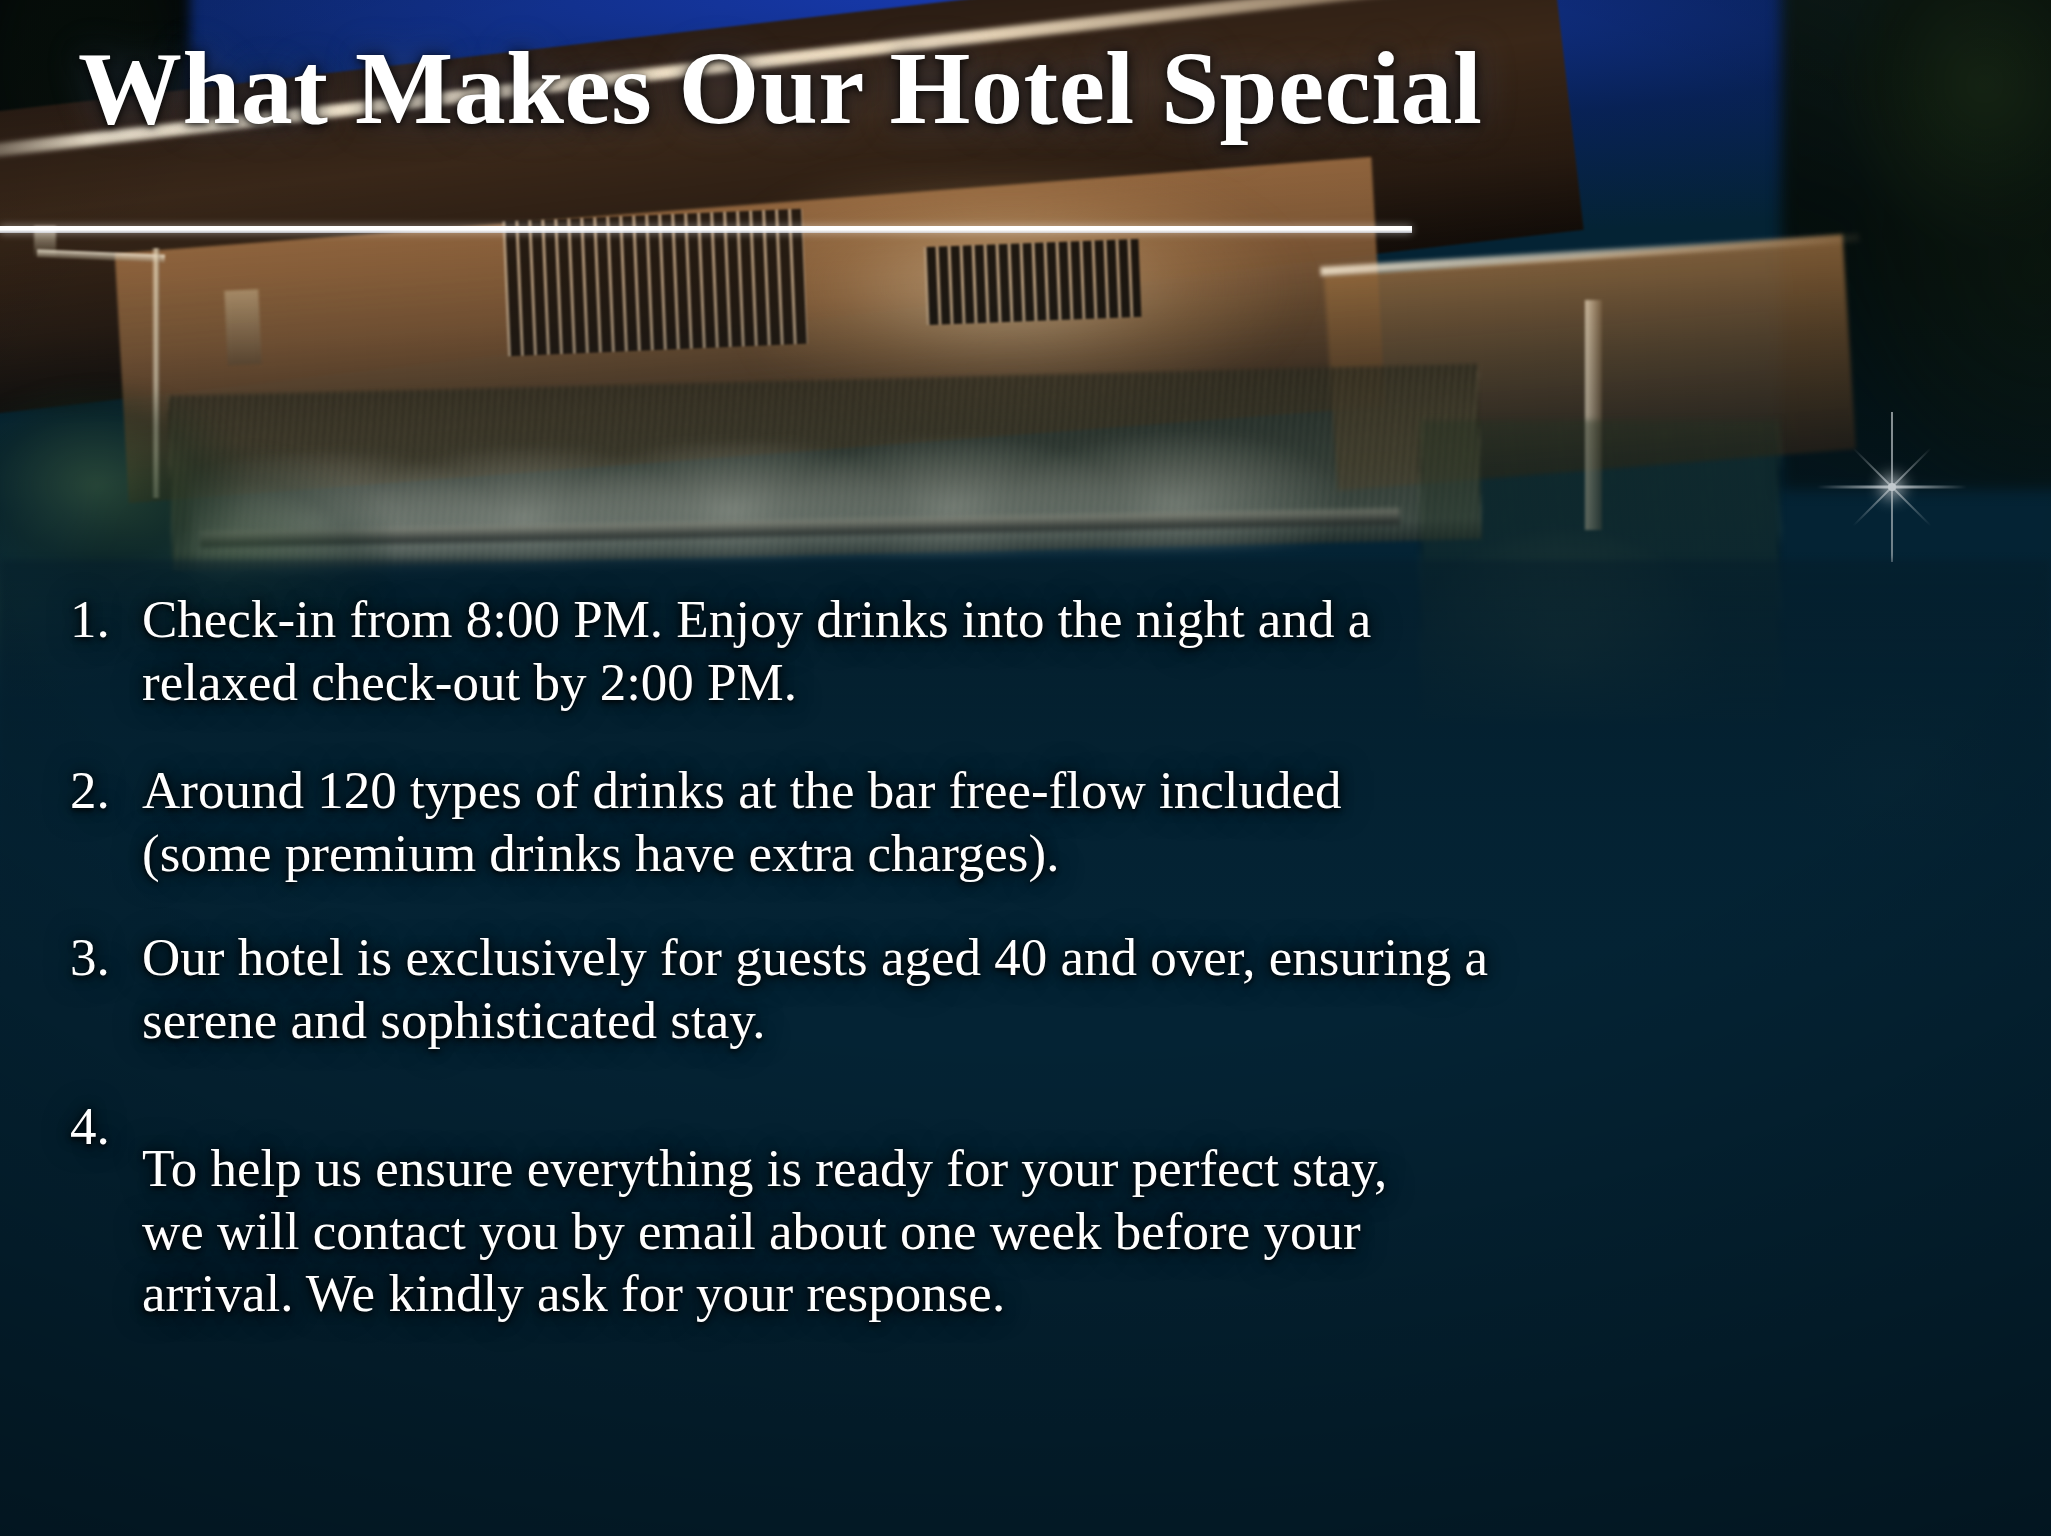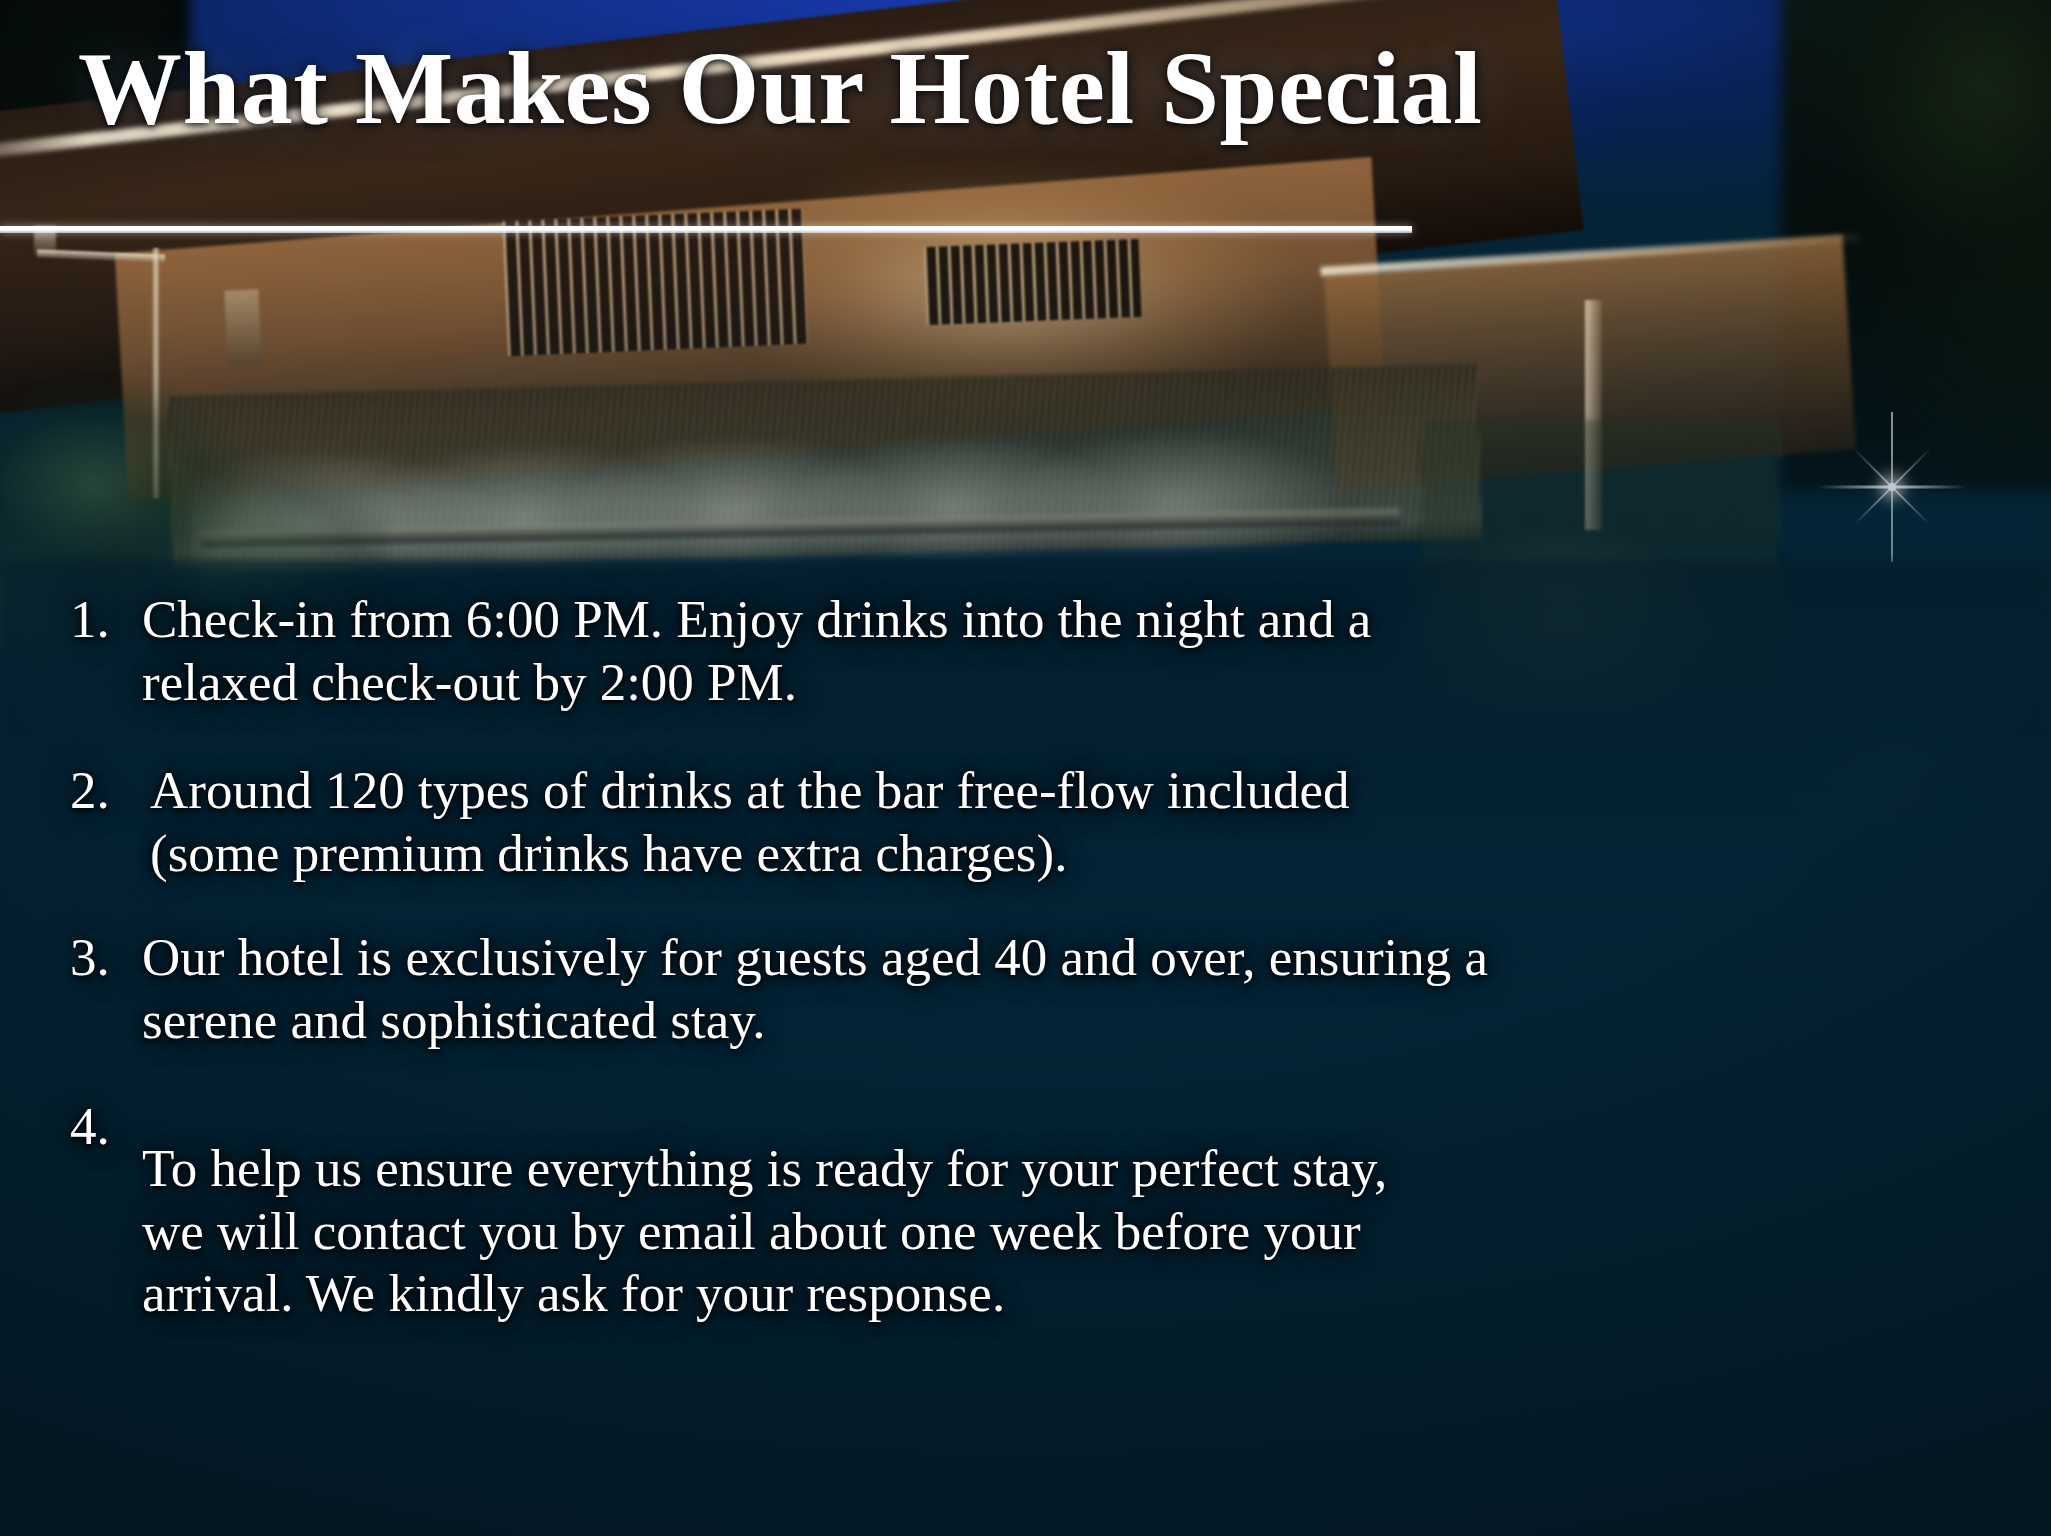--- a/index.html
+++ b/index.html
@@ -382,21 +382,21 @@
   }
 
   .bullet .txt {
     flex: 1 1 auto;
     padding-right: 60px;
   }
 
   .bullet.b1 { margin-bottom: 46px; }
   .bullet.b2 { margin-bottom: 42px; }
   .bullet.b3 { margin-bottom: 44px; }
-  .bullet.b2 .txt { padding-right: 560px; margin-left: 8px; }
+  .bullet.b2 .txt { padding-right: 560px; }
   .bullet.b1 .txt { padding-right: 530px; }
   .bullet.b3 .txt { padding-right: 470px; }
   .bullet.b4 .txt { padding-right: 540px; margin-top: 42px; }
 </style>
 </head>
 <body>
 
 <div class="slide">
 
   <div class="photo">
@@ -442,21 +442,21 @@
   <div class="content">
 
     <div class="slide-title">What Makes Our Hotel Special</div>
 
     <div class="title-rule"></div>
 
     <div class="bullets">
 
       <div class="bullet b1">
         <span class="num">1.</span>
-        <span class="txt">Check-in from 6:00 PM. Enjoy drinks into the night and a relaxed check-out by 2:00 PM.</span>
+        <span class="txt">Check-in from 8:00 PM. Enjoy drinks into the night and a relaxed check-out by 2:00 PM.</span>
       </div>
 
       <div class="bullet b2">
         <span class="num">2.</span>
         <span class="txt">Around 120 types of drinks at the bar free-flow included (some premium drinks have extra charges).</span>
       </div>
 
       <div class="bullet b3">
         <span class="num">3.</span>
         <span class="txt">Our hotel is exclusively for guests aged 40 and over, ensuring a serene and sophisticated stay.</span>

